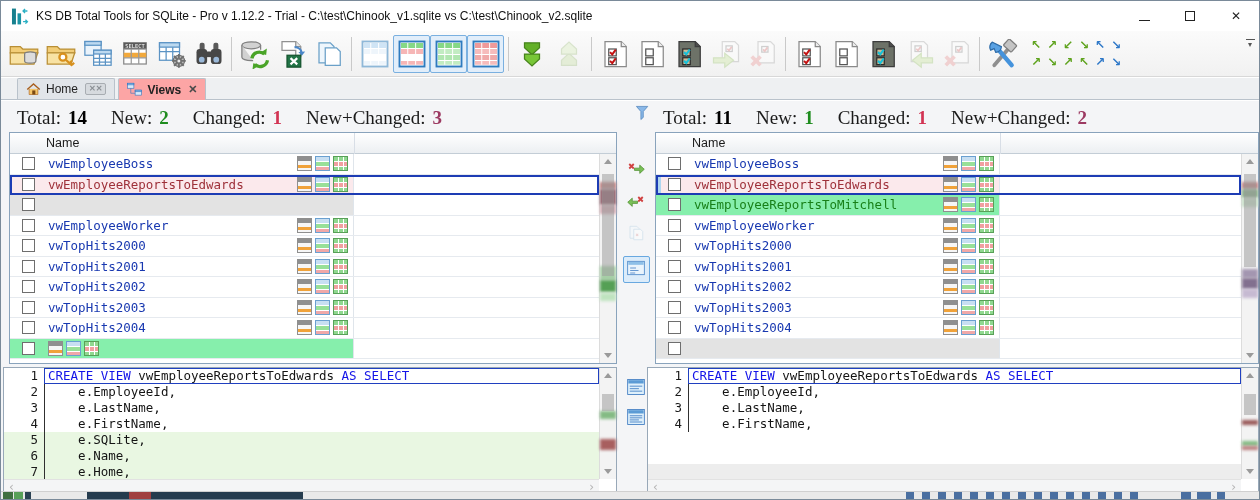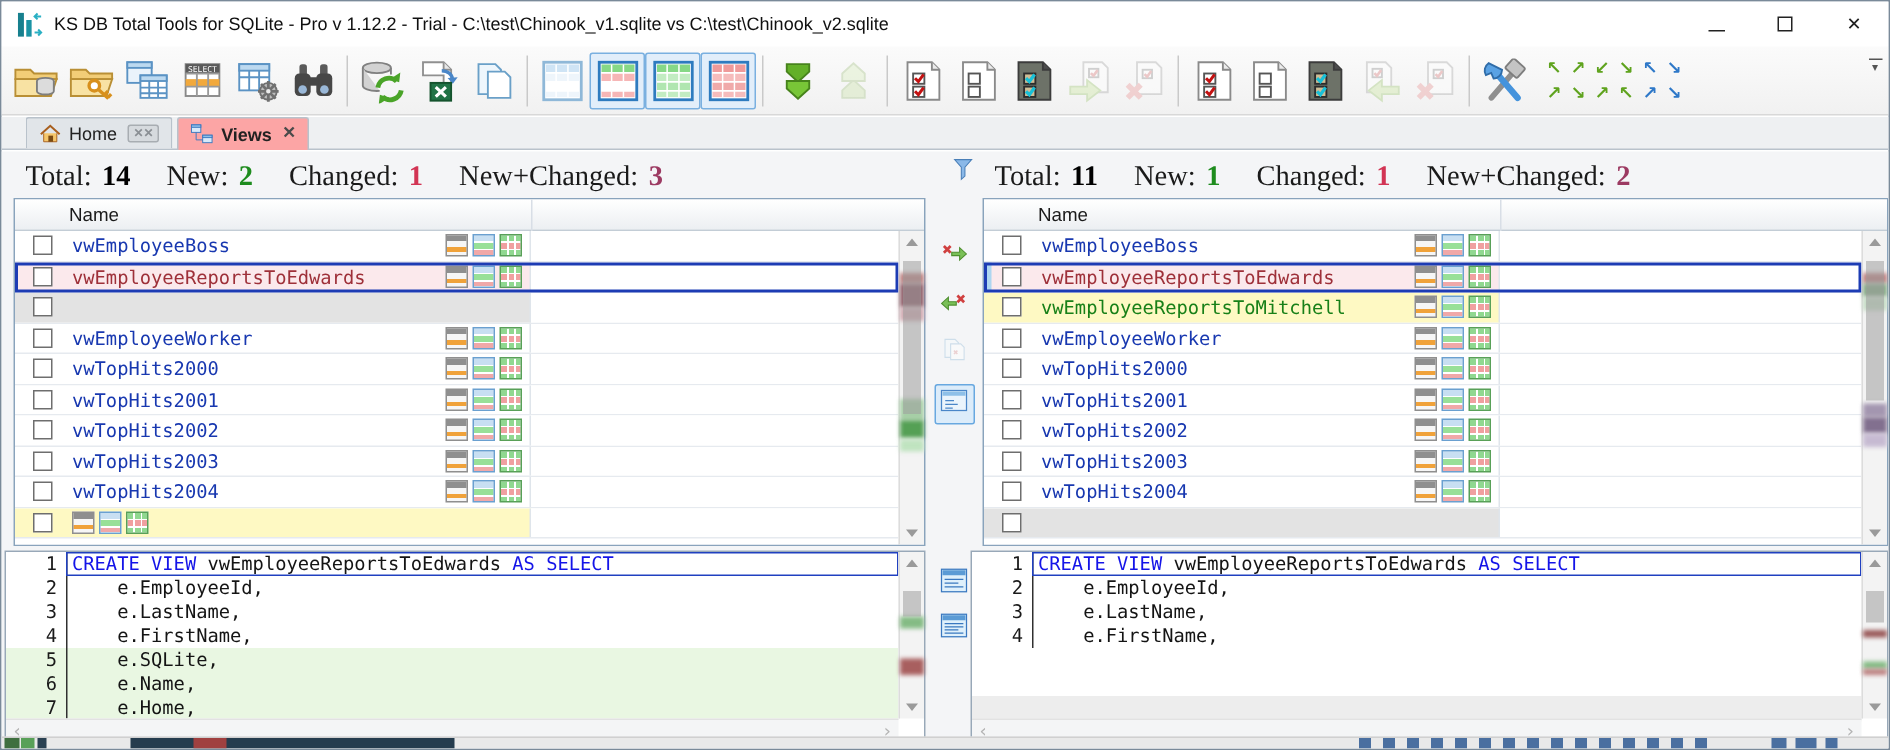--- a/index.html
+++ b/index.html
@@ -54,21 +54,21 @@
   .rowbg{display:flex;width:344px;flex:0 0 auto}
   .ind{width:5px}
   .cb-cell{width:27px;display:flex;align-items:center;justify-content:center}
   .checkbox{width:13px;height:13px;background:#fff;border:1px solid #6e6e6e}
   .ncell{flex:1;display:flex;align-items:center;border-right:1px solid #dfe5eb;padding-left:6px;font-family:"DejaVu Sans Mono",monospace;font-size:12.5px;color:#1838b0;overflow:hidden}
   .nm{flex:1;white-space:nowrap}
   .ricons{display:flex;gap:3px;margin-right:5px}
   .xcell{flex:1;background:#fff}
   .grow.changed .rowbg{background:#fbe9ec}
   .grow.changed .nm{color:#9e3039}
-  .grow.new .rowbg{background:#fef9c3}
+  .grow.new .rowbg{background:#86efac}
   .grow.new .nm{color:#188018}
   .grow.missing .rowbg{background:#e3e3e3}
   .grow.sel{outline:2px solid #1d3cb4;outline-offset:-2px;z-index:2}
   .grow.sel-right .ind{background:#aed6f0}
   .mi{width:15px;height:15px;border:1px solid #8aa8c0;flex:0 0 auto}
   .mi-sel{border-color:#8f8f8f;background-color:#f6f6f6;background-image:
     linear-gradient(to bottom,#8f8f8f 0,#8f8f8f 4px,rgba(0,0,0,0) 4px),
     linear-gradient(to bottom,rgba(0,0,0,0) 8px,#f0a23a 8px,#f0a23a 11px,rgba(0,0,0,0) 11px)}
   .mi-diff{border-color:#6aa0d0;background-color:#fff;background-image:
     linear-gradient(to bottom,#c8dff2 0,#c8dff2 4px,rgba(0,0,0,0) 4px),

